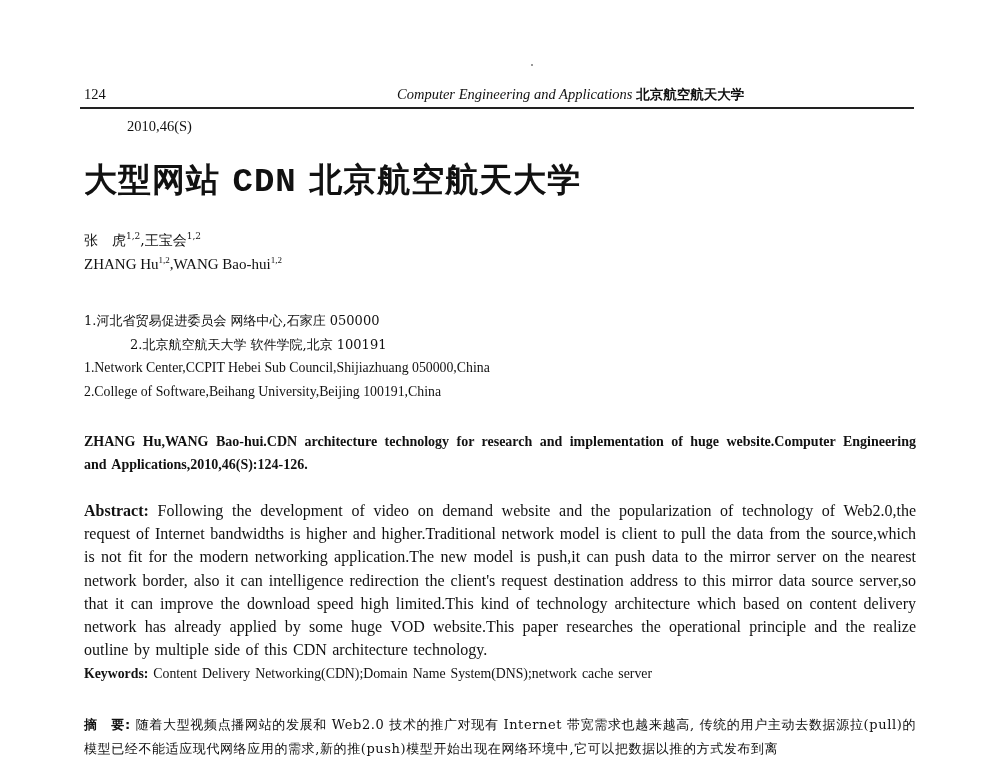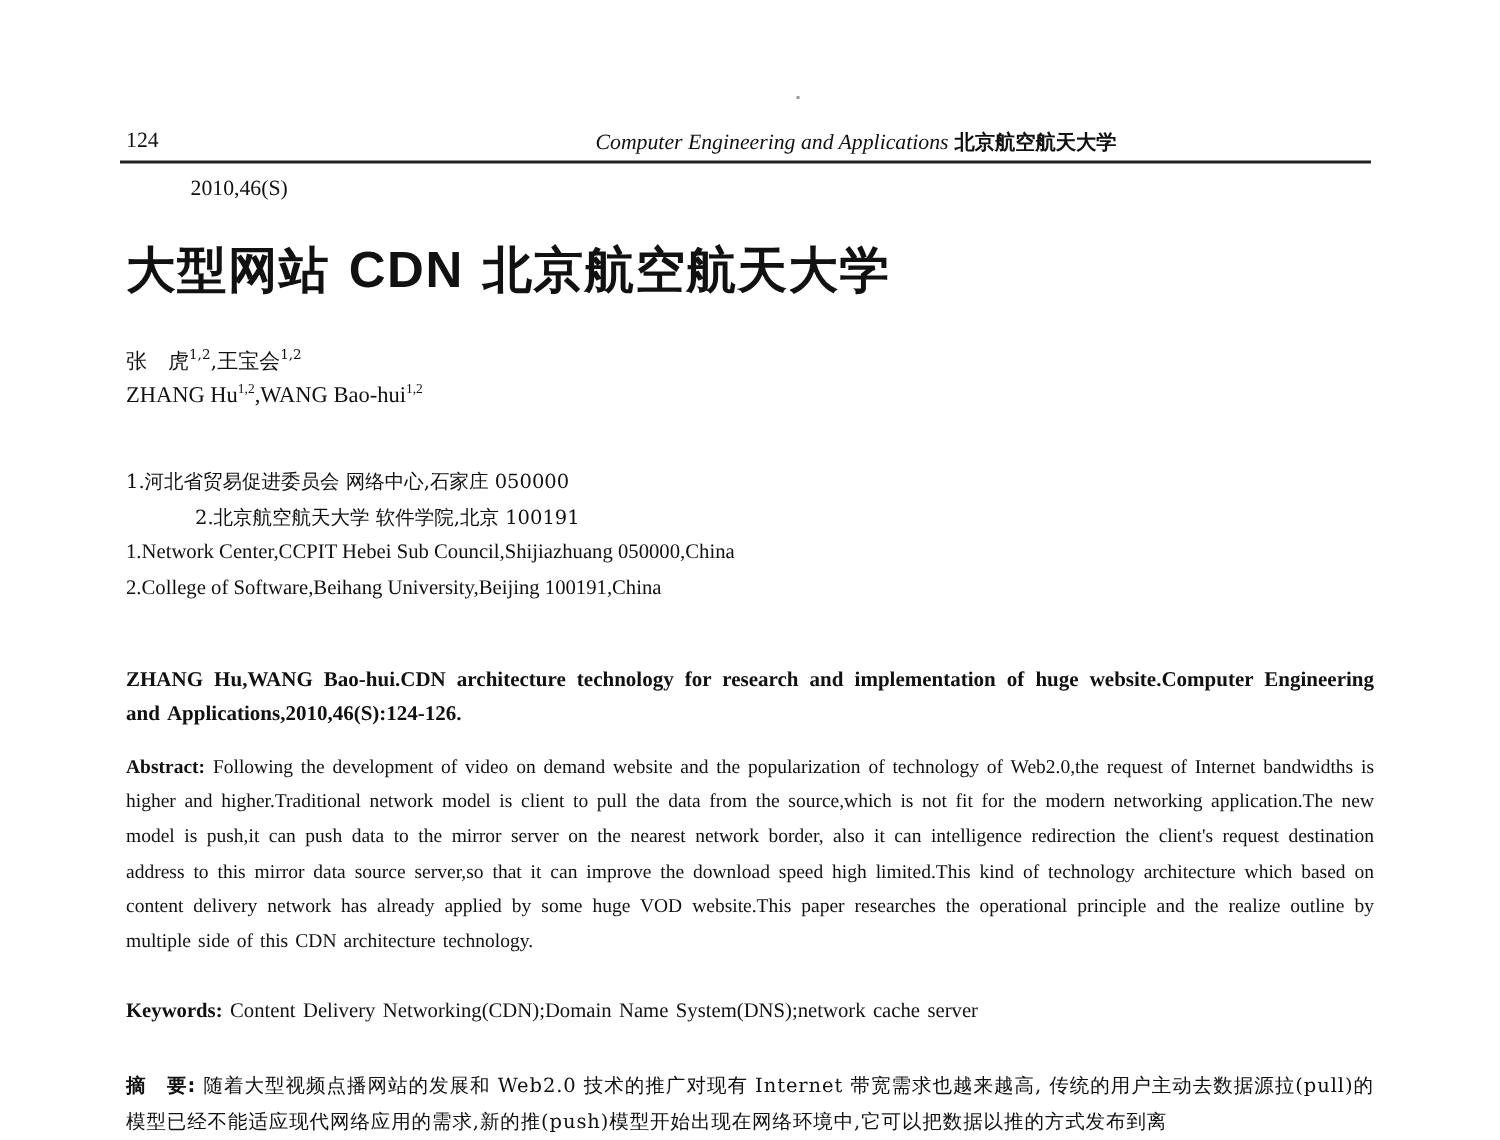--- a/index.html
+++ b/index.html
@@ -8,33 +8,33 @@
     .speck { position: absolute; left: 531px; top: 64px; width: 2px; height: 2px; background: #999; }
 
     .running-head { position: absolute; left: 84px; top: 86px; width: 830px; height: 20px; font-family: "Liberation Serif", serif; font-size: 14.5px; }
     .running-head .pageno { position: absolute; left: 0; top: 0; }
     .running-head .vol { position: absolute; left: 43px; top: 0; margin-top: 32px; }
     .running-head .journal { position: absolute; left: 313px; top: 0; font-style: italic; }
     .running-head .journal-cn { font-style: normal; font-weight: bold; font-family: "DejaVu Sans", sans-serif; font-size: 13.5px; margin-left: 4px; }
     .head-rule { position: absolute; left: 80px; top: 107px; width: 834px; height: 2px; background: #222; }
 
     .title { position: absolute; left: 84px; top: 158px; font-family: "DejaVu Serif", serif; font-weight: bold; font-size: 33px; letter-spacing: 1px; white-space: nowrap; }
-    .title .latin { font-family: Liberation Sans, sans-serif; font-size: 34px; }
+    .title .latin { font-family: Liberation Mono, monospace; font-size: 34px; }
 
     .authors-cn { position: absolute; left: 84px; top: 232px; font-family: "DejaVu Serif", serif; font-size: 14px; white-space: nowrap; }
     .authors-en { position: absolute; left: 84px; top: 256px; font-family: "Liberation Serif", serif; font-size: 15px; white-space: nowrap; }
     sup { font-size: 9px; vertical-align: 6px; line-height: 0; }
 
     .affil { position: absolute; left: 84px; font-size: 13.5px; white-space: nowrap; }
     .affil.cn { font-family: "DejaVu Serif", serif; font-size: 13px; }
     .affil.en { font-family: "Liberation Serif", serif; font-size: 13.8px; }
 
-    .citation { position: absolute; left: 84px; top: 430px; width: 832px; font-family: "Liberation Serif", serif; font-weight: bold; font-size: 14px; line-height: 23px; text-align: justify; text-align-last: left; word-spacing: 2px; margin-top: 12px; }
+    .citation { position: absolute; left: 84px; top: 430px; width: 832px; font-family: "Liberation Serif", serif; font-weight: bold; font-size: 14px; line-height: 23px; text-align: justify; text-align-last: left; word-spacing: 2px; }
 
-    .abstract { position: absolute; left: 84px; top: 499px; width: 832px; font-family: "Liberation Serif", serif; font-size: 13px; line-height: 23.2px; text-align: justify; word-spacing: 1.5px; }
+    .abstract { position: absolute; left: 84px; top: 499px; width: 832px; font-family: "Liberation Serif", serif; font-size: 16px; line-height: 23.2px; text-align: justify; word-spacing: 1.5px; }
     .abstract .label { font-weight: bold; }
     .keywords { position: absolute; left: 84px; top: 666px; width: 832px; font-family: "Liberation Serif", serif; font-size: 13.8px; white-space: nowrap; word-spacing: 1.5px; }
     .keywords .label { font-weight: bold; }
 
     .abstract-cn { position: absolute; left: 84px; top: 713px; width: 832px; font-family: "DejaVu Serif", serif; font-size: 13px; line-height: 24px; text-align: justify; letter-spacing: 0.6px; }
     .abstract-cn .label { font-weight: bold; font-family: "DejaVu Sans", sans-serif; }
   </style>
 </head>
 <body>
 

